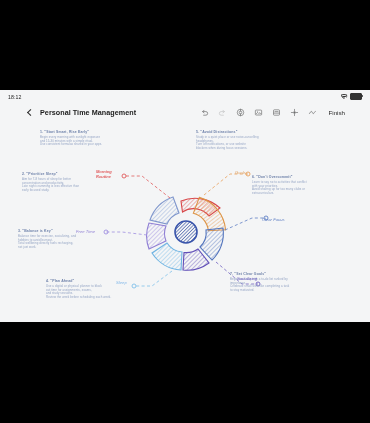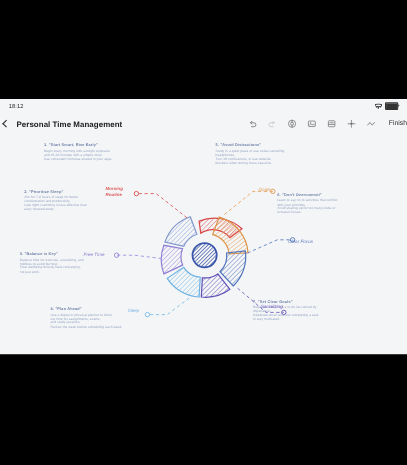--- a/index.html
+++ b/index.html
@@ -18,21 +18,21 @@
   .wifi-ic i:nth-child(1){width:5px;height:2.4px;top:0;}
   .wifi-ic i:nth-child(2){width:2.6px;height:1.4px;top:1.6px;}
   .wifi-dot{position:absolute;width:1.2px;height:1.2px;background:#333;border-radius:50%;
     left:50%;top:3.4px;transform:translateX(-50%);}
   .batt{width:9px;height:4.6px;border:.6px solid #333;border-radius:1px;position:relative;
     background:#333;background-clip:content-box;padding:.4px;}
   .batt:after{content:"";position:absolute;right:-1.6px;top:1.4px;width:1px;height:1.8px;
     background:#333;border-radius:0 1px 1px 0;}
 
   
-  .header{height:19px;display:flex;align-items:center;padding:0 0;background:#f4f5f6;}
+  .header{height:19px;display:flex;align-items:center;padding:0 25px;background:#f4f5f6;}
   .back-ic{width:9px;height:11px;position:relative;flex:0 0 auto;cursor:pointer;}
   .back-ic:before{content:"";position:absolute;left:3px;top:2.6px;width:4.2px;height:4.2px;
     border-left:1.1px solid #2b2b2b;border-bottom:1.1px solid #2b2b2b;transform:rotate(45deg);}
   .doc-title{font-size:7.2px;font-weight:bold;color:#1b1b1b;margin-left:6px;letter-spacing:.05px;}
   .tools{margin-left:auto;display:flex;align-items:center;gap:9px;}
   .tool{width:9px;height:9px;position:relative;opacity:.72;cursor:pointer;}
   .tool svg{display:block;width:9px;height:9px;}
   .tool.dim{opacity:.26;}
   .finish{font-size:6.2px;color:#2b2b2b;margin-left:2px;cursor:pointer;}
 

